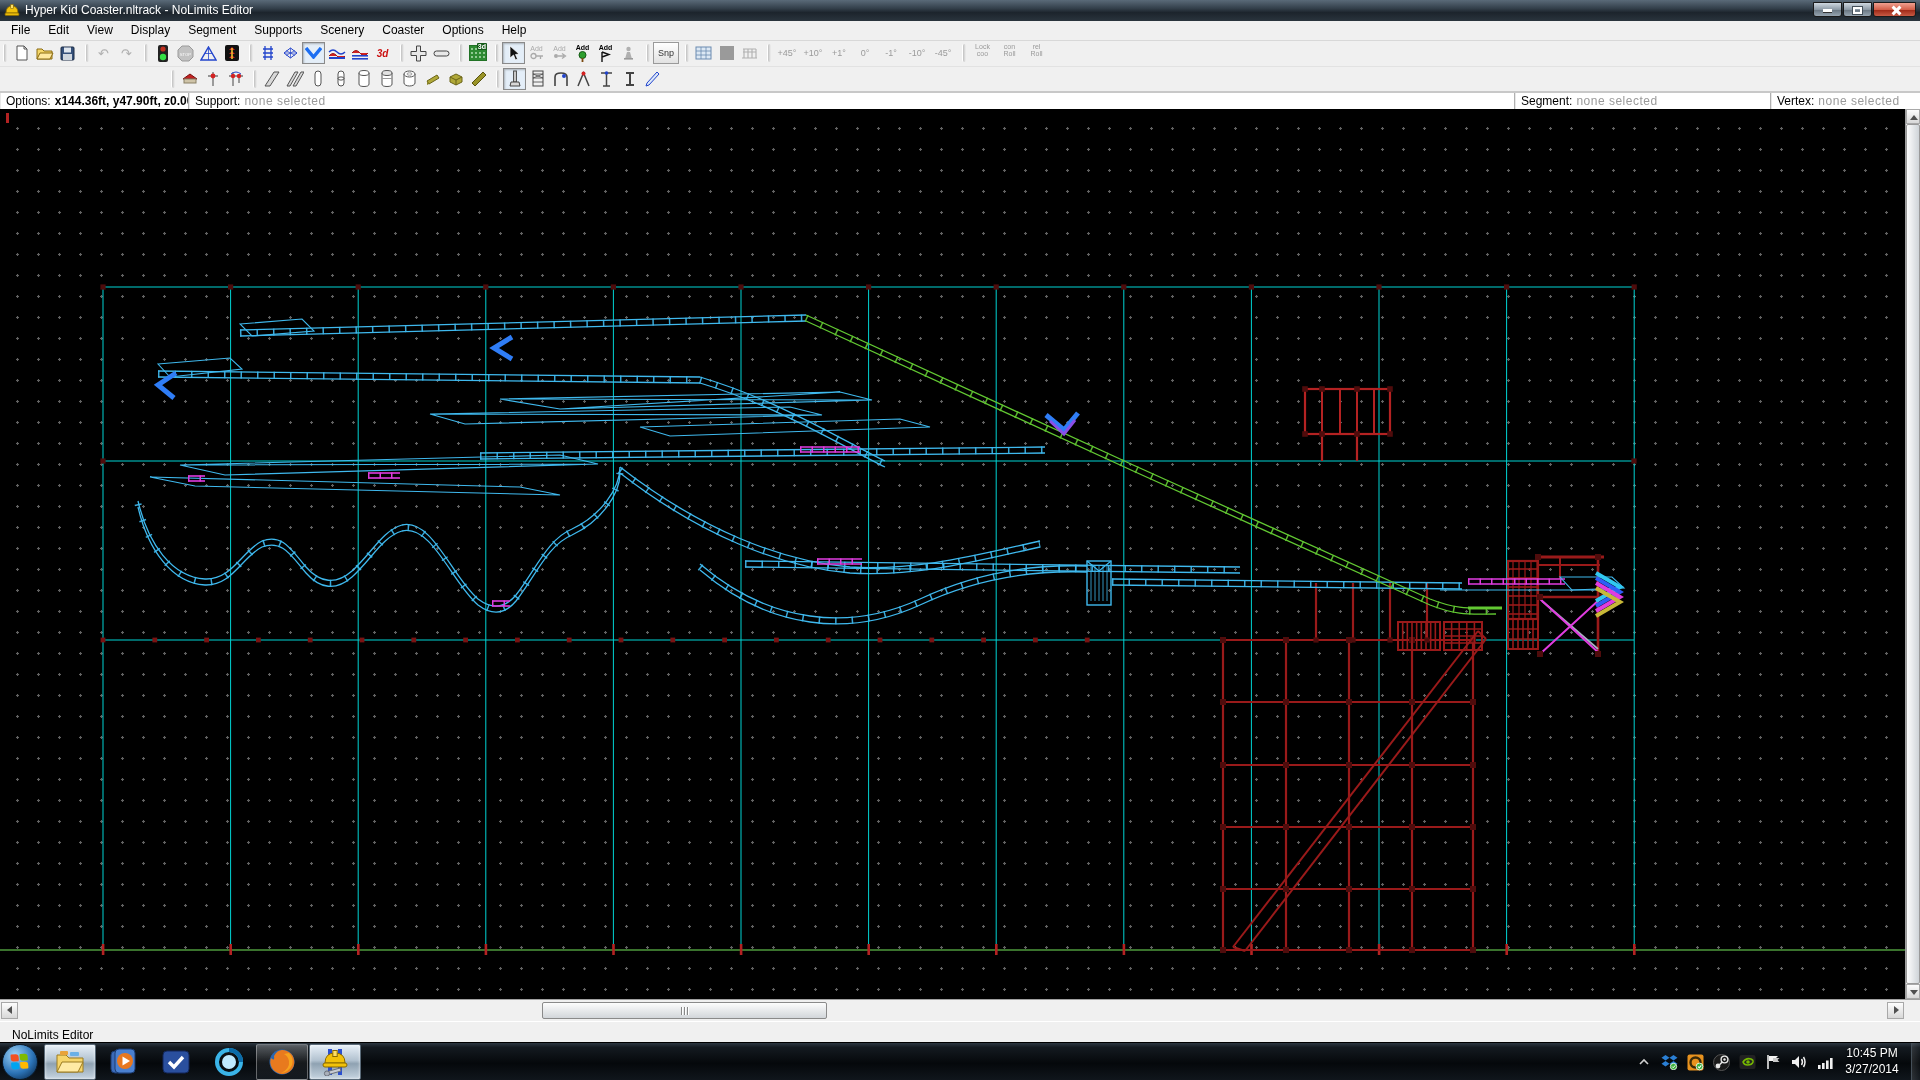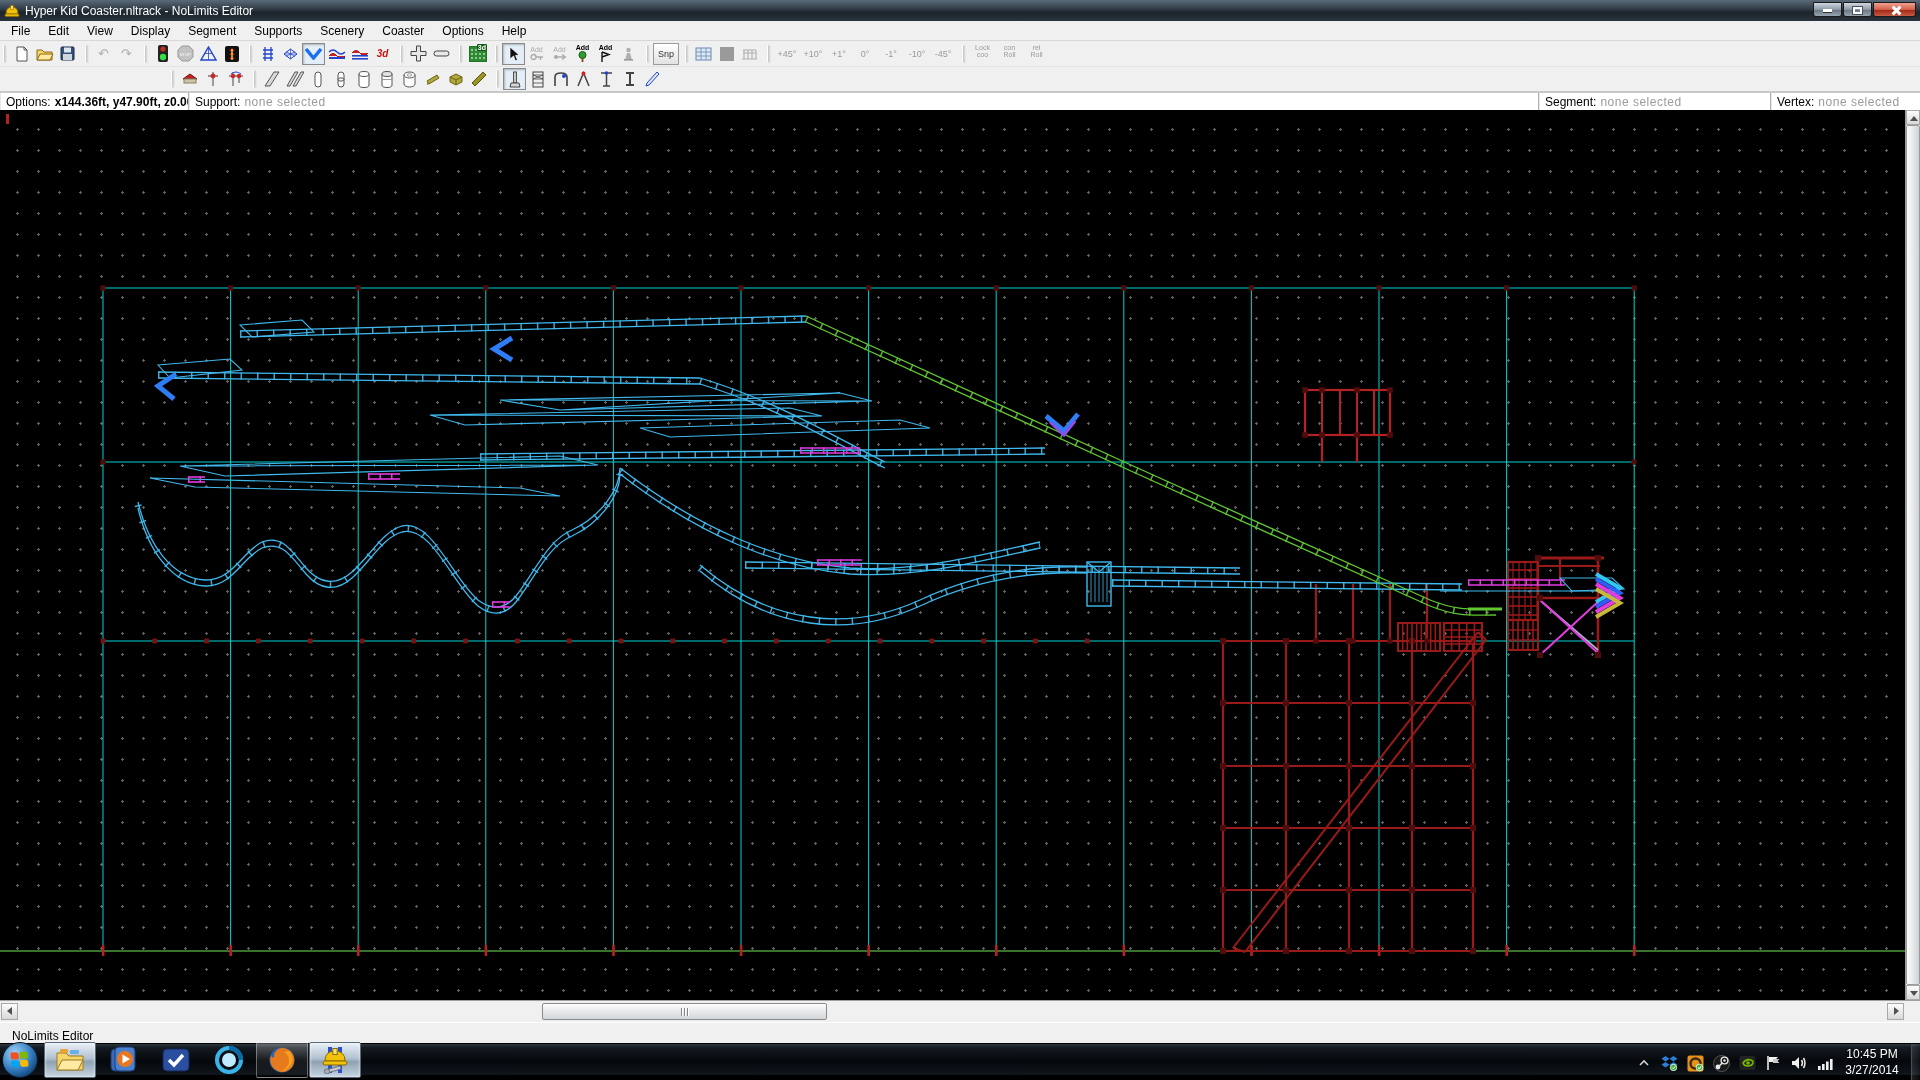--- a/index.html
+++ b/index.html
@@ -70,21 +70,21 @@
   .hs-thumb { position:absolute; left:542px; top:2px; width:285px; height:17px;
     background:linear-gradient(#fdfdfd,#d2d6da); border:1px solid #8a8a8a; border-radius:2px;
     display:flex; align-items:center; justify-content:center; gap:2px; }
   .grip { width:1px; height:8px; background:#888; box-shadow:1px 0 0 #fff; }
 
   
   .appstatus { height:21px; background:#f0f0f0; border-top:1px solid #fff; font-size:12px; color:#000;
     display:flex; align-items:flex-end; padding-left:12px; }
 
   
-  .taskbar { height:32px; background:linear-gradient(#2c3640 0%, #141a20 12%, #05080b 55%, #10161c 100%);
+  .taskbar { height:38px; background:linear-gradient(#2c3640 0%, #141a20 12%, #05080b 55%, #10161c 100%);
     display:flex; align-items:center; position:relative; border-top:1px solid #000; }
   .start-orb { width:36px; height:36px; margin:0 6px 0 2px; border-radius:50%;
     background:radial-gradient(circle at 35% 30%, #9fd4f8, #2c74b8 55%, #0b2d52 90%);
     border:1px solid #0a1a2a; display:flex; align-items:center; justify-content:center; }
   .flag { width:18px; height:16px; display:grid; grid-template-columns:8px 8px; grid-template-rows:7px 7px; gap:1px; transform:rotate(-4deg); }
   .flag i { border-radius:1px 3px 1px 3px; }
   .task-btn { width:52px; height:36px; display:flex; align-items:center; justify-content:center; border-radius:2px; margin-right:1px; }
   .task-btn.active { background:linear-gradient(#e8f0f8,#b2c2d0 45%,#8fa2b2 55%,#c6d4e0); border:1px solid #5a6a78; box-shadow:inset 0 0 3px rgba(255,255,255,.8); }
   .task-btn.hot { background:linear-gradient(rgba(255,255,255,.28),rgba(255,255,255,.08) 50%,rgba(255,255,255,.02)); border:1px solid rgba(255,255,255,.35); }
   .tray { position:absolute; right:86px; top:0; height:38px; display:flex; align-items:center; gap:9px; }
@@ -470,21 +470,21 @@
       <span class="sb-val-bold">x144.36ft, y47.90ft, z0.00ft</span>
     </div>
     <div class="sb-panel" style="flex:1;">
       <span>Support:</span>
       <span class="sb-dim">none selected</span>
     </div>
     <div class="sb-panel" style="width:232px;">
       <span>Segment:</span>
       <span class="sb-dim">none selected</span>
     </div>
-    <div class="sb-panel" style="width:150px;">
+    <div class="sb-panel" style="width:150px;margin-left:24px;">
       <span>Vertex:</span>
       <span class="sb-dim">none selected</span>
     </div>
   </div>
 
   <div class="canvas-wrap">
     <div class="canvas" id="canvas-art"><svg width="1905" height="890" viewBox="0 0 1905 890">
           <line x1="103" y1="178" x2="103" y2="841" stroke="#00d4d4" stroke-width="1"></line>
           <line x1="230.6" y1="178" x2="230.6" y2="841" stroke="#00d4d4" stroke-width="1"></line>
           <line x1="358.2" y1="178" x2="358.2" y2="841" stroke="#00d4d4" stroke-width="1"></line>

